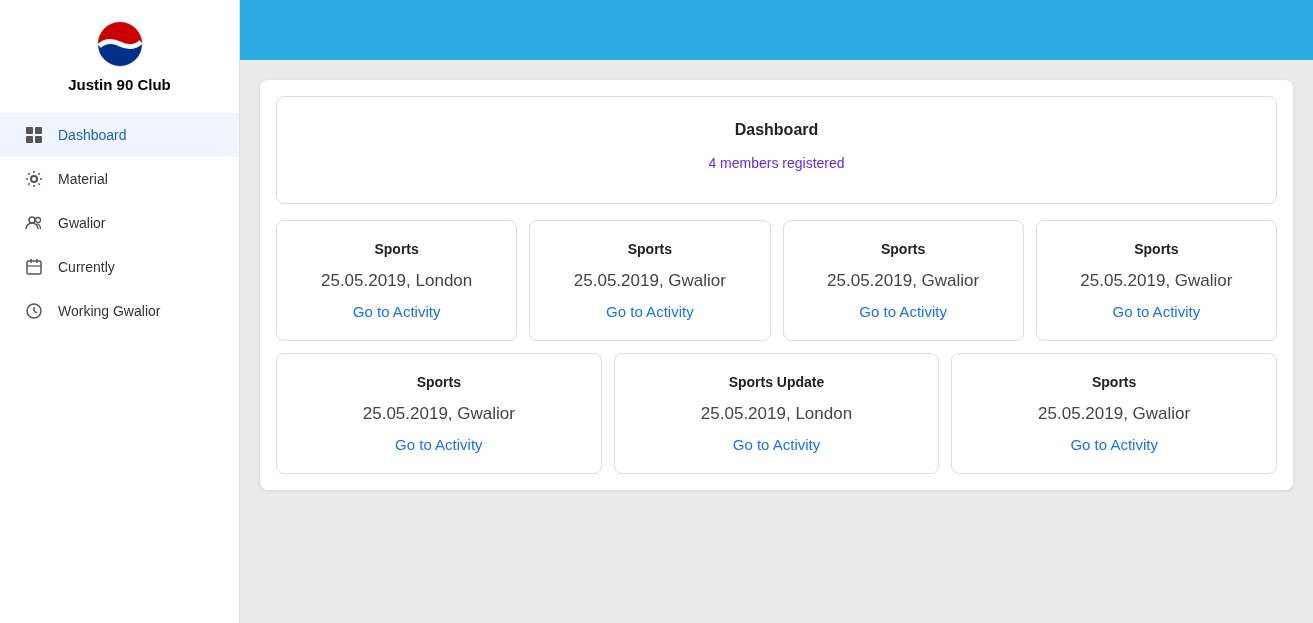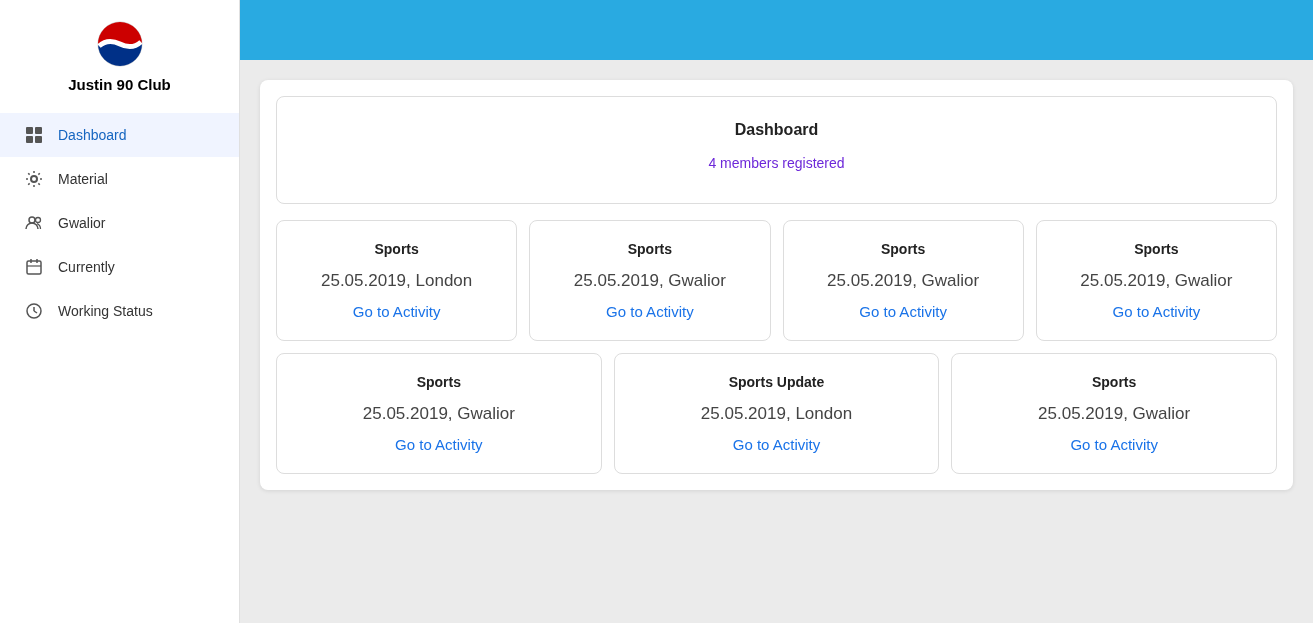--- a/index.html
+++ b/index.html
@@ -206,21 +206,21 @@
     </div>
 
     <div class="sidebar-item">
       <span class="sidebar-icon">
         <svg width="18" height="18" viewBox="0 0 18 18" fill="none">
           <circle cx="9" cy="9" r="7" stroke="#555" stroke-width="1.5"></circle>
           <line x1="9" y1="5" x2="9" y2="9" stroke="#555" stroke-width="1.5"></line>
           <line x1="9" y1="9" x2="12" y2="11" stroke="#555" stroke-width="1.5"></line>
         </svg>
       </span>
-      <span>Working Status</span>
+      <span>Working Gwalior</span>
     </div>
 
 
   </nav>
 </aside>
 
 <div class="main">
   <div class="top-bar"></div>
 
   <div class="content">

